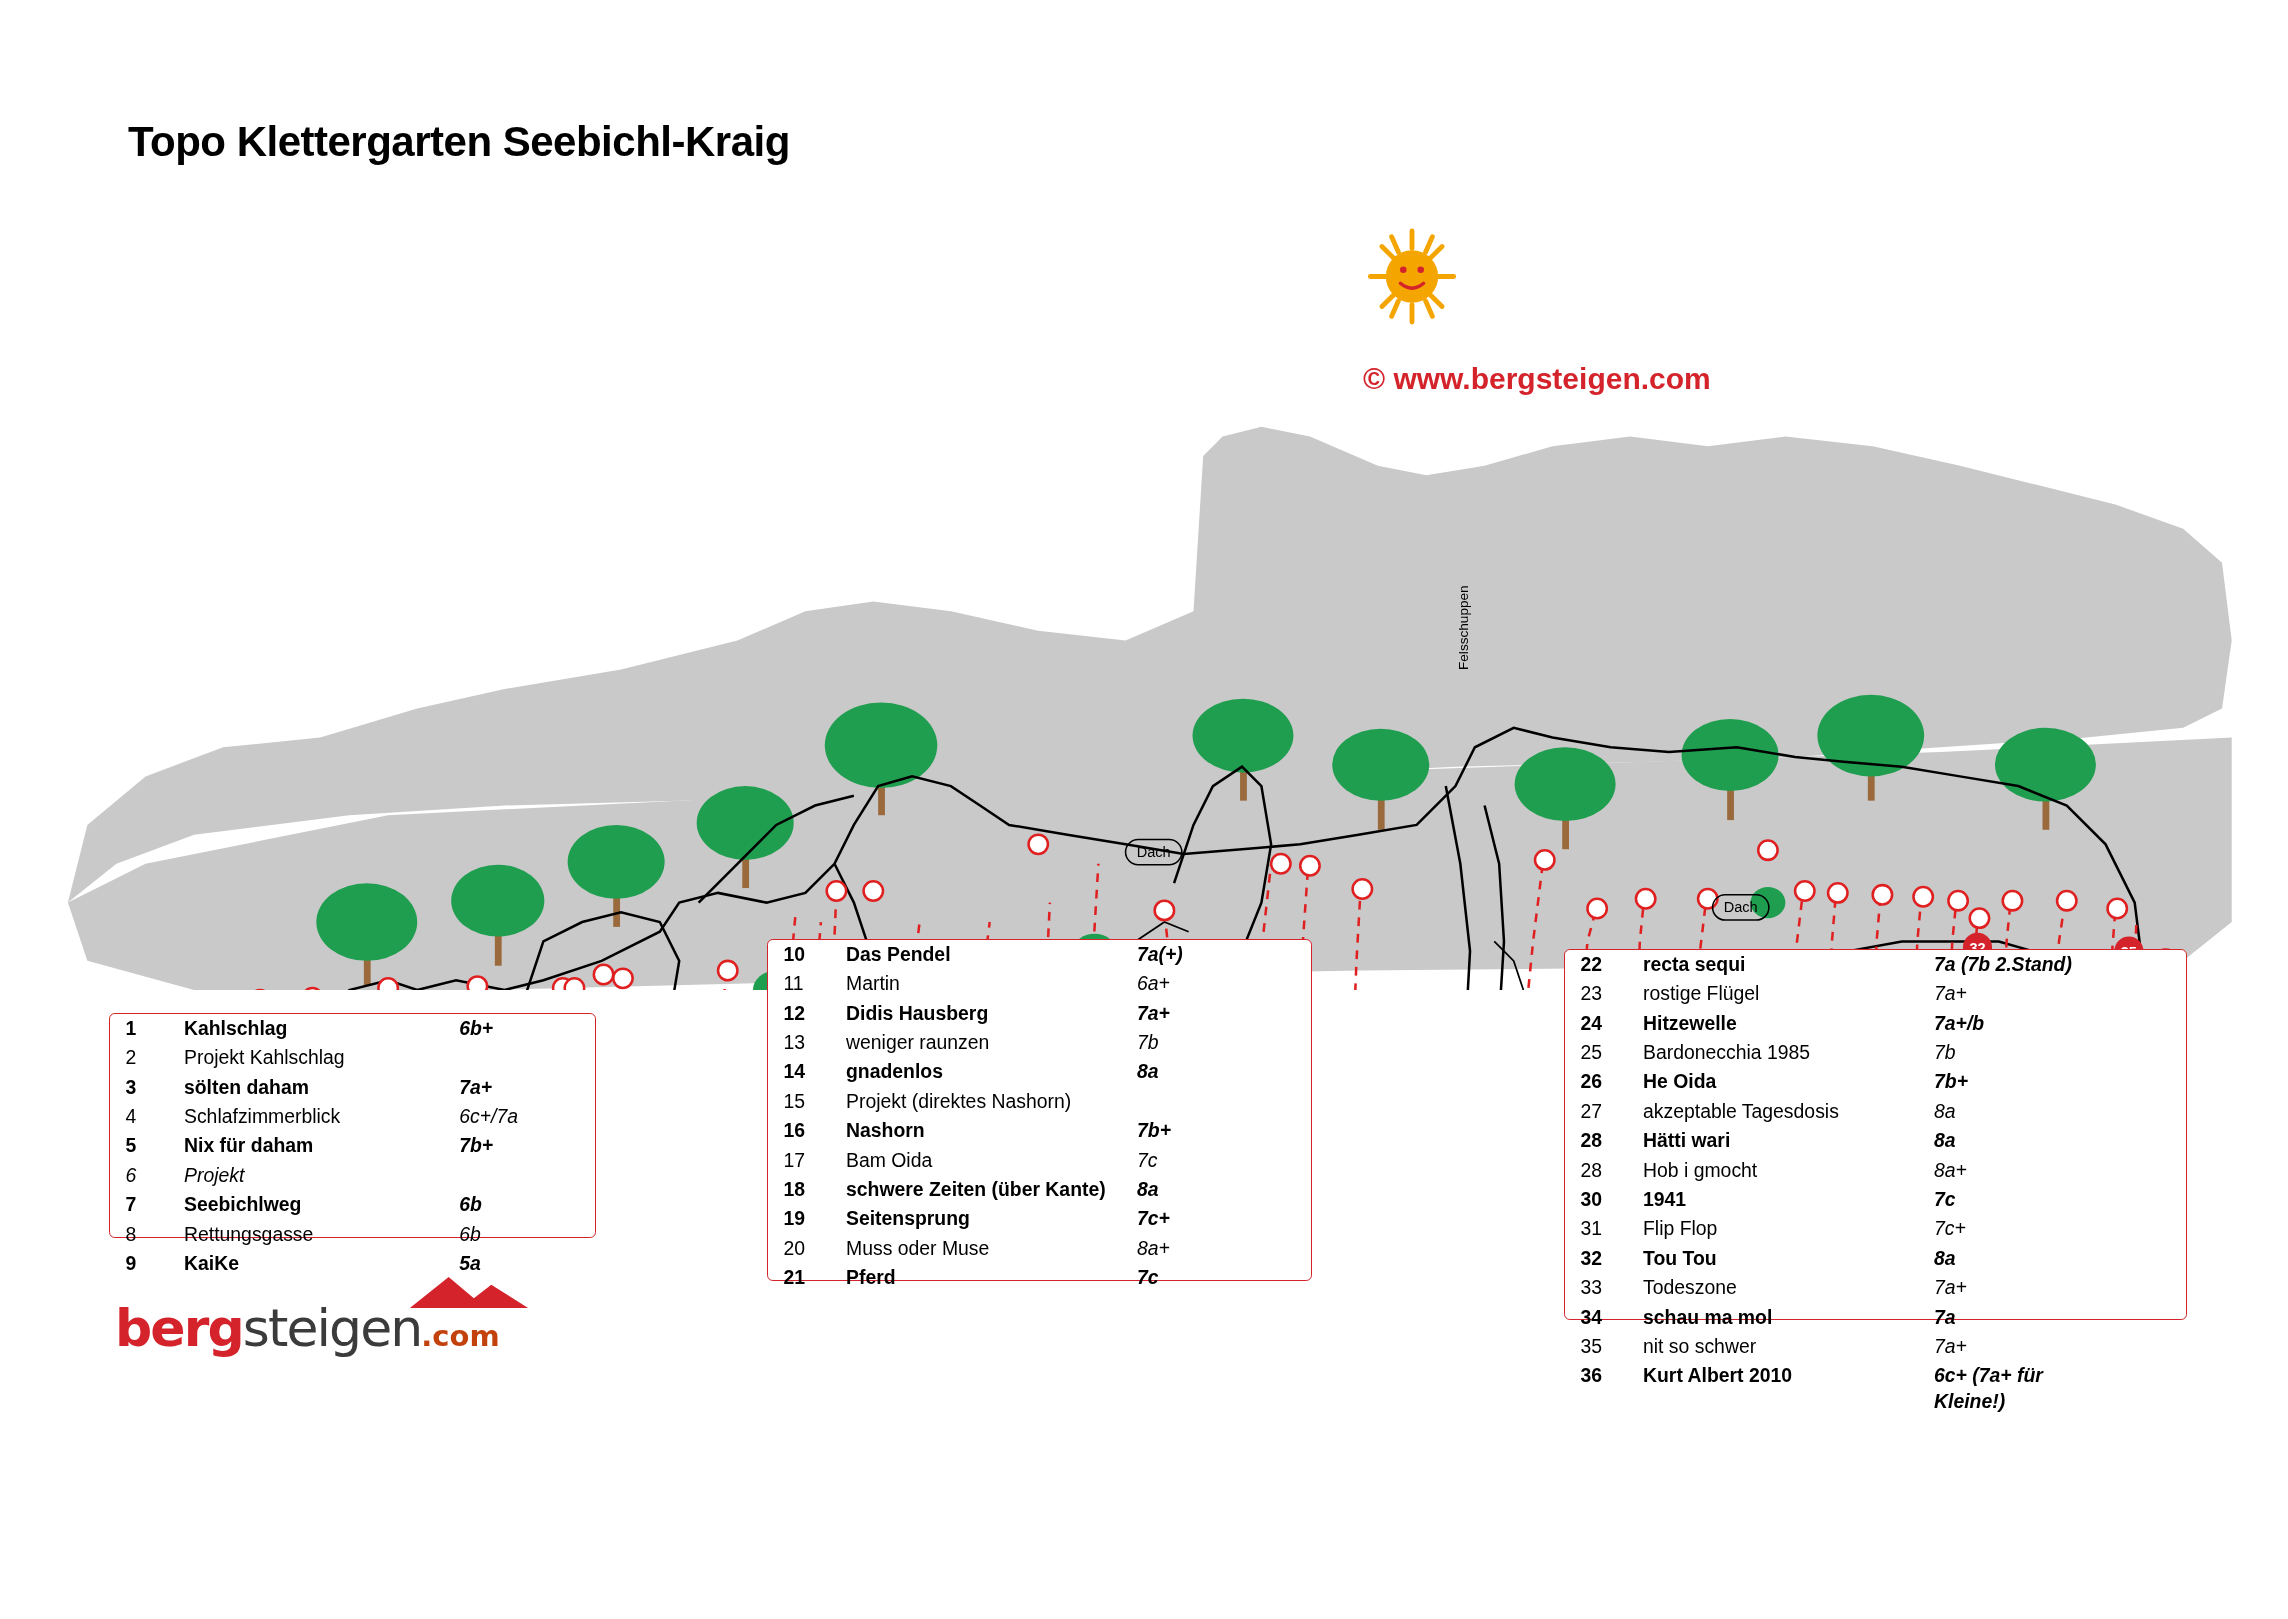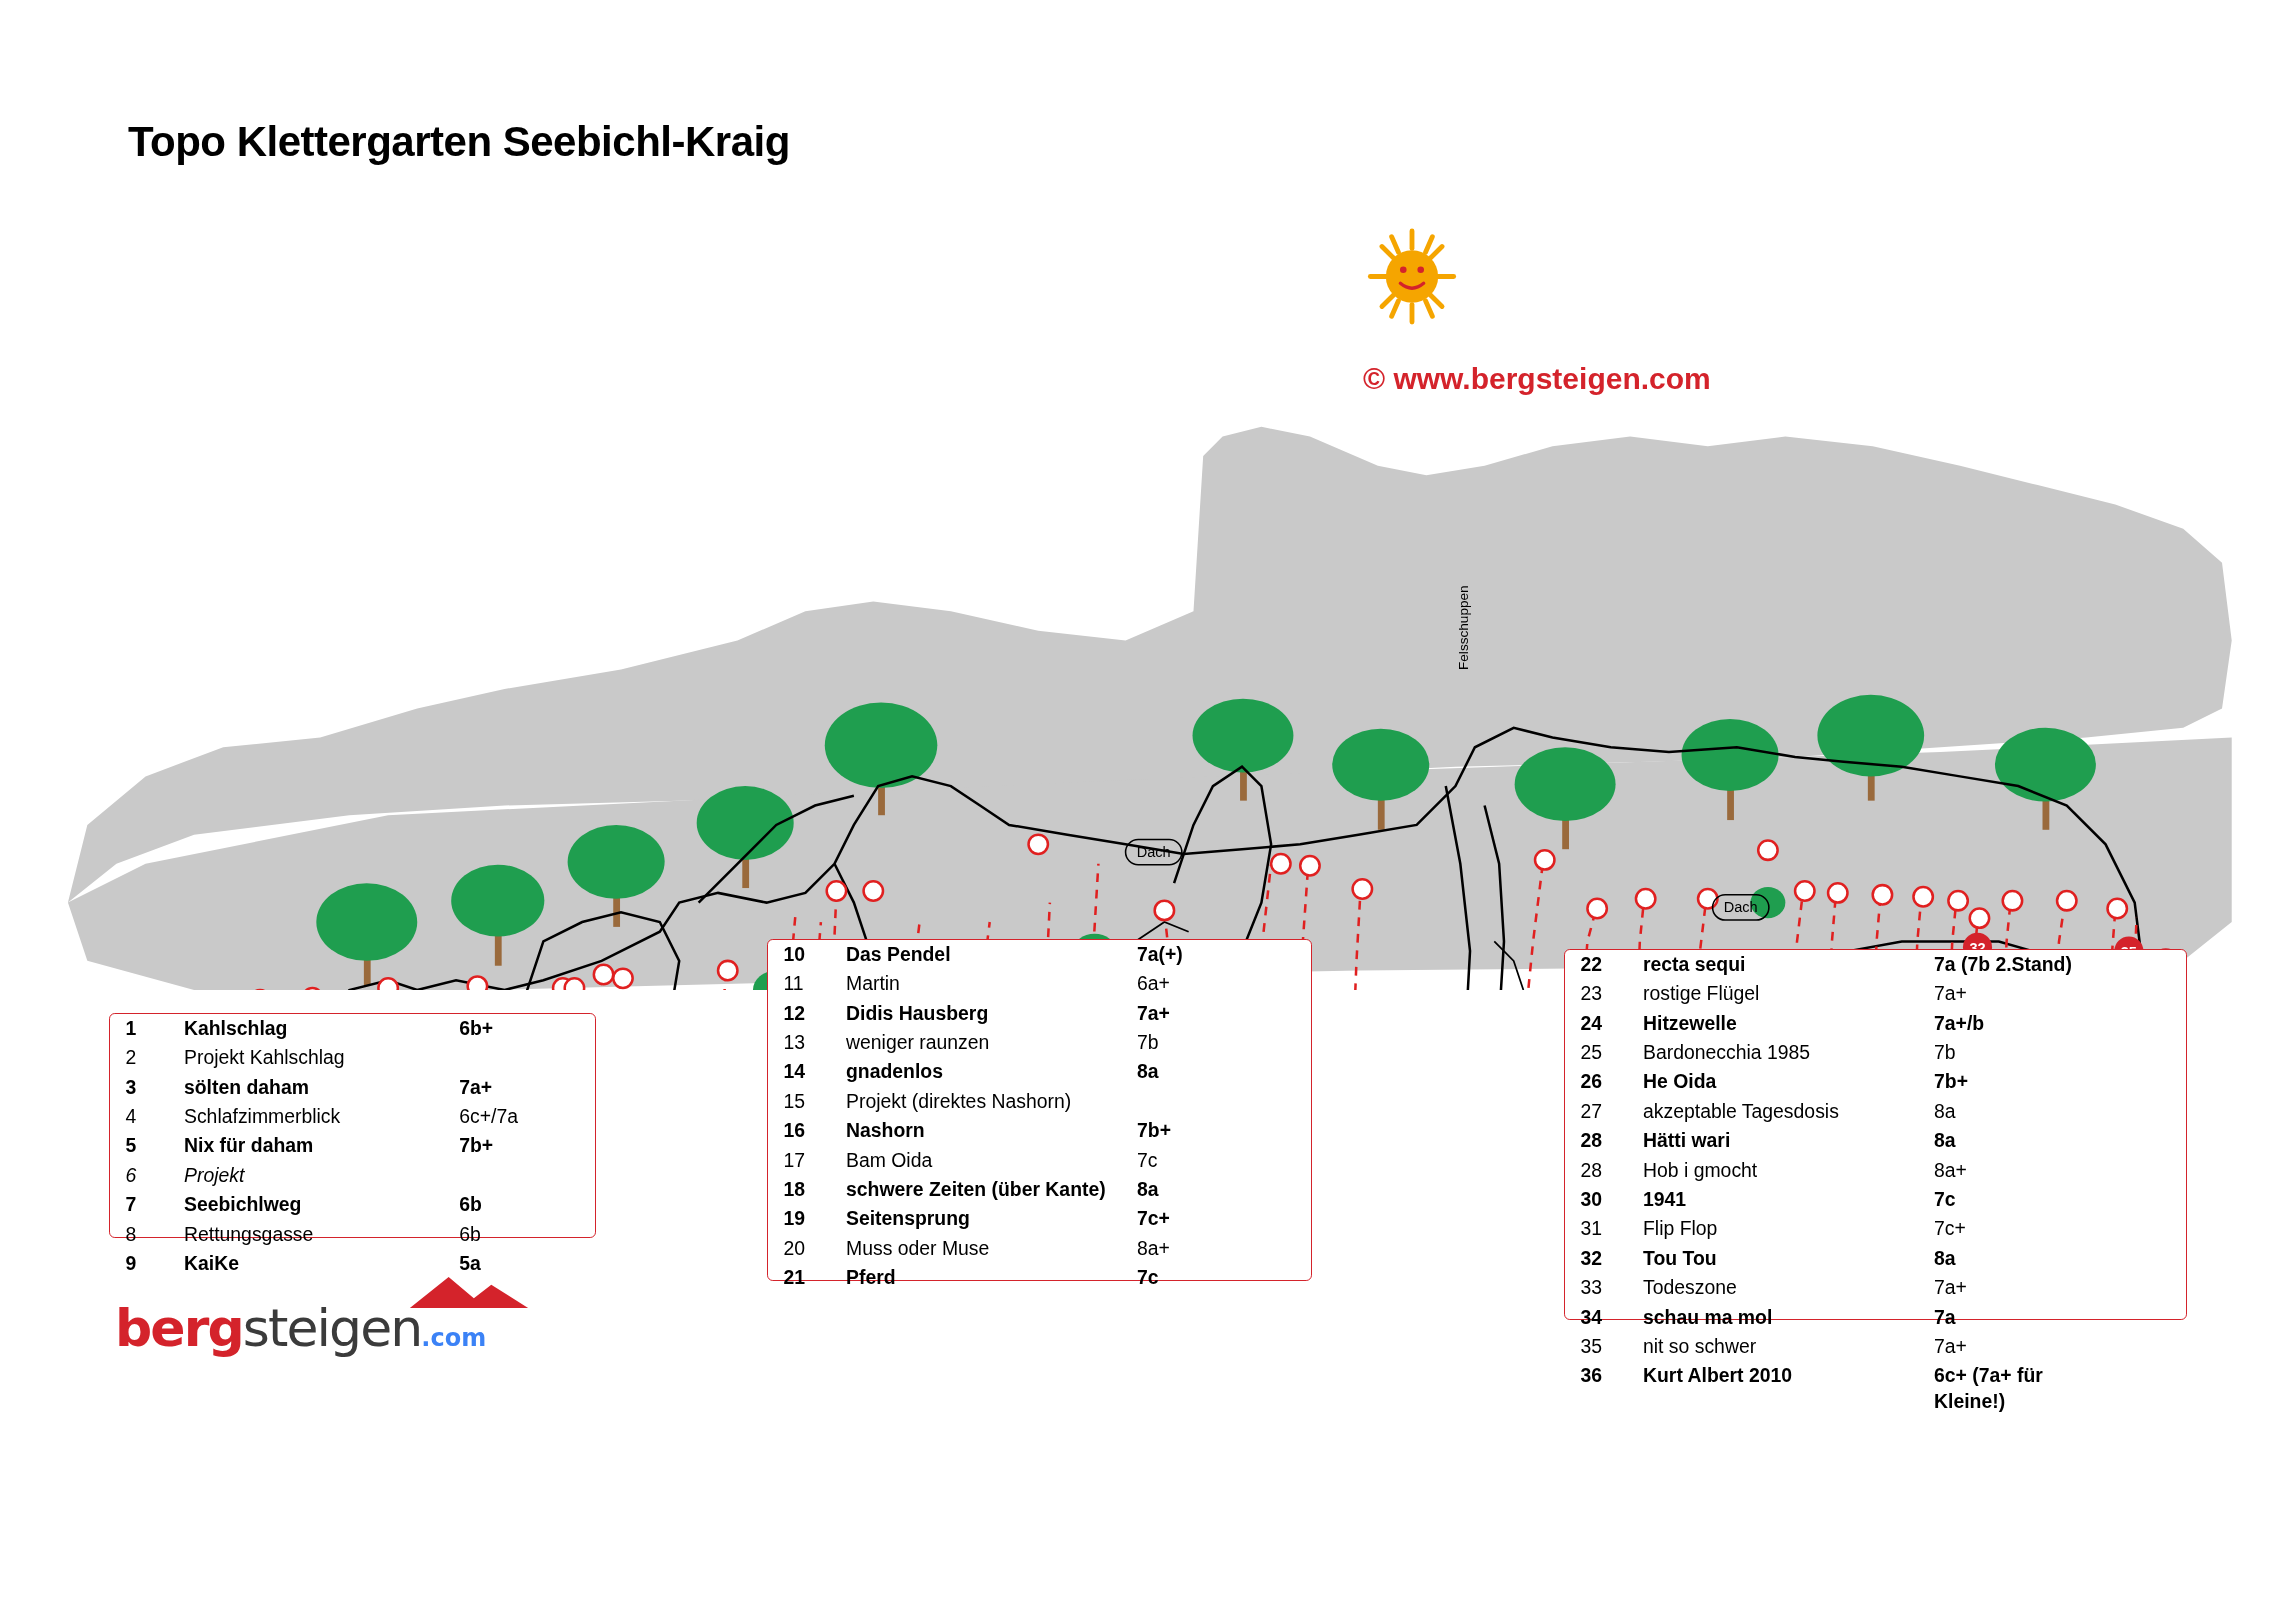--- a/index.html
+++ b/index.html
@@ -9,27 +9,27 @@
   .watermark .c{color:#d4232b;font-weight:bold;}
   .sun{position:absolute;left:1349px;top:223px;width:126px;height:107px;}
   .topo{position:absolute;left:0;top:320px;width:2288px;height:670px;}
   .sector-label{position:absolute;font-size:14.6px;color:#ffffff;font-weight:normal;letter-spacing:0.5px;}
   .felsschuppen{position:absolute;left:1456px;top:670px;font-size:13.6px;color:#000;transform:rotate(-90deg);transform-origin:left top;white-space:nowrap;}
   .legend{position:absolute;border:1.9px solid #d4232b;border-radius:5.8px;background:#fff;}
   .legend table{border-collapse:collapse;font-size:19.4px;color:#000;}
   .legend td{padding:1.9px 0;vertical-align:top;line-height:1.32;}
   .num{width:45px;text-align:left;padding-left:15.5px !important;}
   .nm{width:291px;padding-left:17.5px !important;}
-  .gr{width:146px;}
+  .gr{width:146px;font-style:italic;}
   .b td{font-weight:bold;}
   .italic{font-style:italic;}
   .logo{position:absolute;left:115px;top:1298px;width:505px;height:87px;}
   .logo .berg{font-size:52px;font-weight:bold;color:#d4232b;font-family:"DejaVu Sans",sans-serif;letter-spacing:-1.9px;}
   .logo .steigen{font-size:52px;font-weight:normal;color:#3b3b3b;font-family:"DejaVu Sans",sans-serif;letter-spacing:-1.9px;}
-  .logo .com{font-size:24px;font-weight:bold;color:#3b82f6;font-family:"DejaVu Sans",sans-serif;}
+  .logo .com{font-size:29px;font-weight:bold;color:#c2410c;font-family:"DejaVu Sans",sans-serif;}
 </style>
 </head>
 <body>
 
 <div class="title">Topo Klettergarten Seebichl-Kraig</div>
 
 <svg class="sun" viewBox="0 0 130 110">
   <g stroke="#f5a500" stroke-width="5" stroke-linecap="round">
     <line x1="65" y1="8" x2="65" y2="26"></line>
     <line x1="65" y1="84" x2="65" y2="102"></line>

